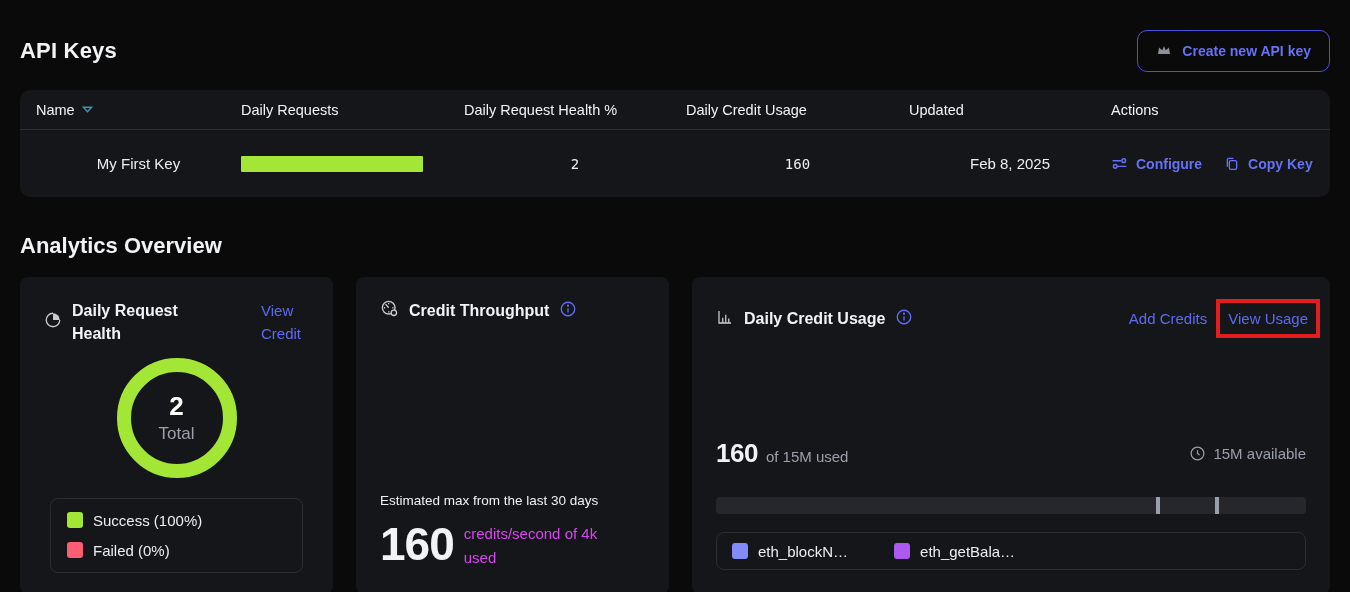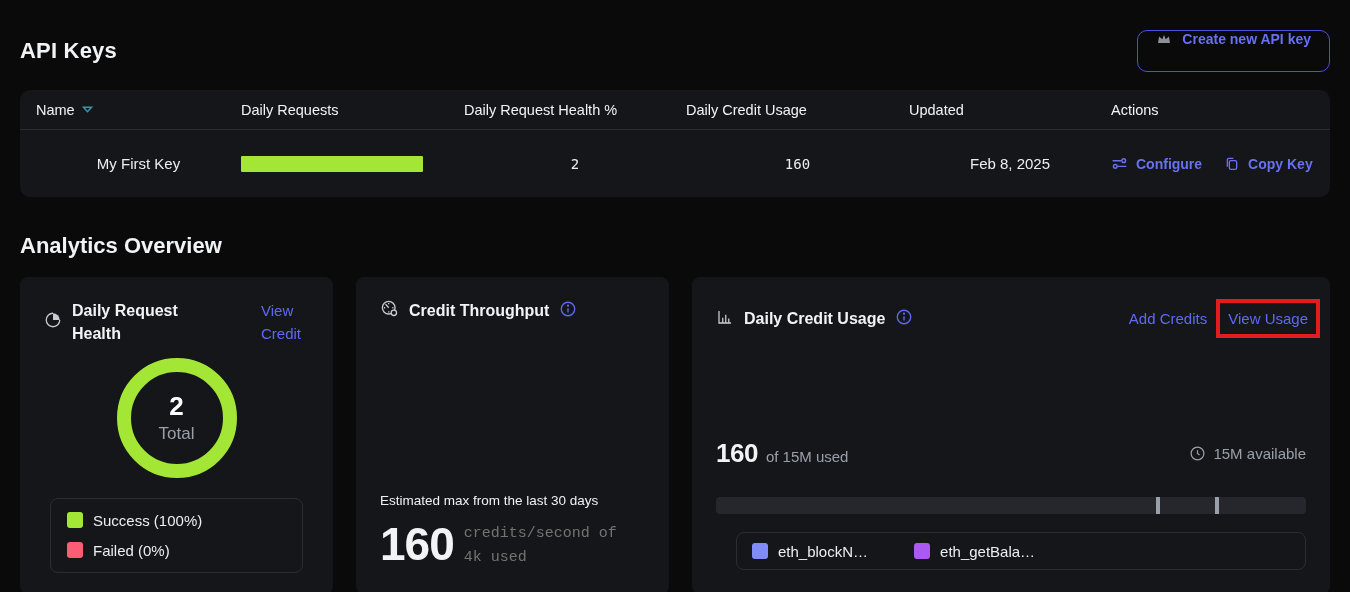--- a/index.html
+++ b/index.html
@@ -9,21 +9,21 @@
     color:#f2f3f5;
     font-family:"Liberation Sans", sans-serif;
     -webkit-font-smoothing:antialiased;
   }
   .page { padding:12px 20px; }
 
   
   .top-row { display:flex; justify-content:space-between; align-items:center; padding-top:16px; height:62px; }
   .page-title { font-size:22px; font-weight:700; letter-spacing:.2px; }
   .create-btn {
-    display:flex; align-items:flex-start; gap:10px;
+    display:flex; align-items:center; gap:10px;
     background:transparent; border:1px solid #4c4fe0; border-radius:10px;
     height:42px; padding:0 18px; cursor:pointer;
     color:#6671f3; font-family:"Liberation Sans", sans-serif; font-size:14px; font-weight:600;
   }
   .crown { color:#8b9099; }
 
   
   .table-card {
     margin-top:16px; background:#151619; border-radius:10px; overflow:hidden;
   }
@@ -80,41 +80,41 @@
   .sq-purple { background:#ab59f1; }
 
   
   .info-icon { color:#5e6af2; cursor:pointer; flex:none; }
 
   
   .spacer { flex:1; }
   .ct-subtitle { font-size:13.5px; color:#f0f1f3; margin-bottom:12px; }
   .ct-value-row { display:flex; align-items:flex-start; gap:10px; }
   .ct-value { font-size:46px; font-weight:800; line-height:1.05; letter-spacing:-1px; }
-  .ct-caption { font-size:15px; color:#737373; max-width:160px; line-height:1.6; margin-top:2px;font-family:Liberation Mono, monospace; }
+  .ct-caption { font-size:15px; color:#d946ef; max-width:160px; line-height:1.6; margin-top:2px; }
 
   
   .dcu-links { margin-left:auto; display:flex; align-items:center; }
   .add-credits { font-size:15px; }
   .red-annotation {
     border:4px solid #e11d1d; padding:4px 8px; margin-left:9px; margin-right:-14px;
   }
   .usage-row { display:flex; align-items:baseline; }
   .usage-value { font-size:26px; font-weight:700; letter-spacing:-.5px; }
   .usage-caption { font-size:15px; color:#9aa0ab; margin-left:8px; }
   .available { margin-left:auto; display:flex; align-items:center; gap:7px; color:#9aa0ab; font-size:15px; }
   .progress-track {
     margin-top:28px; height:17px; background:#25272d; border-radius:4px; position:relative;
   }
   .progress-tick { position:absolute; top:0; width:4px; height:100%; background:#9aa0ab; }
   .tick-1 { left:74.5%; }
   .tick-2 { left:84.5%; }
   .dcu-legend {
     margin-top:18px; border:1px solid #2b2d33; border-radius:8px;
-    height:38px; display:flex; align-items:center; padding:0 15px; gap:46px;margin-left:20px;
+    height:38px; display:flex; align-items:center; padding:0 15px; gap:46px;
   }
 </style>
 </head>
 <body>
 
 <div class="page">
 
   <div class="top-row">
     <h1 class="page-title">API Keys</h1>
     <button class="create-btn">

